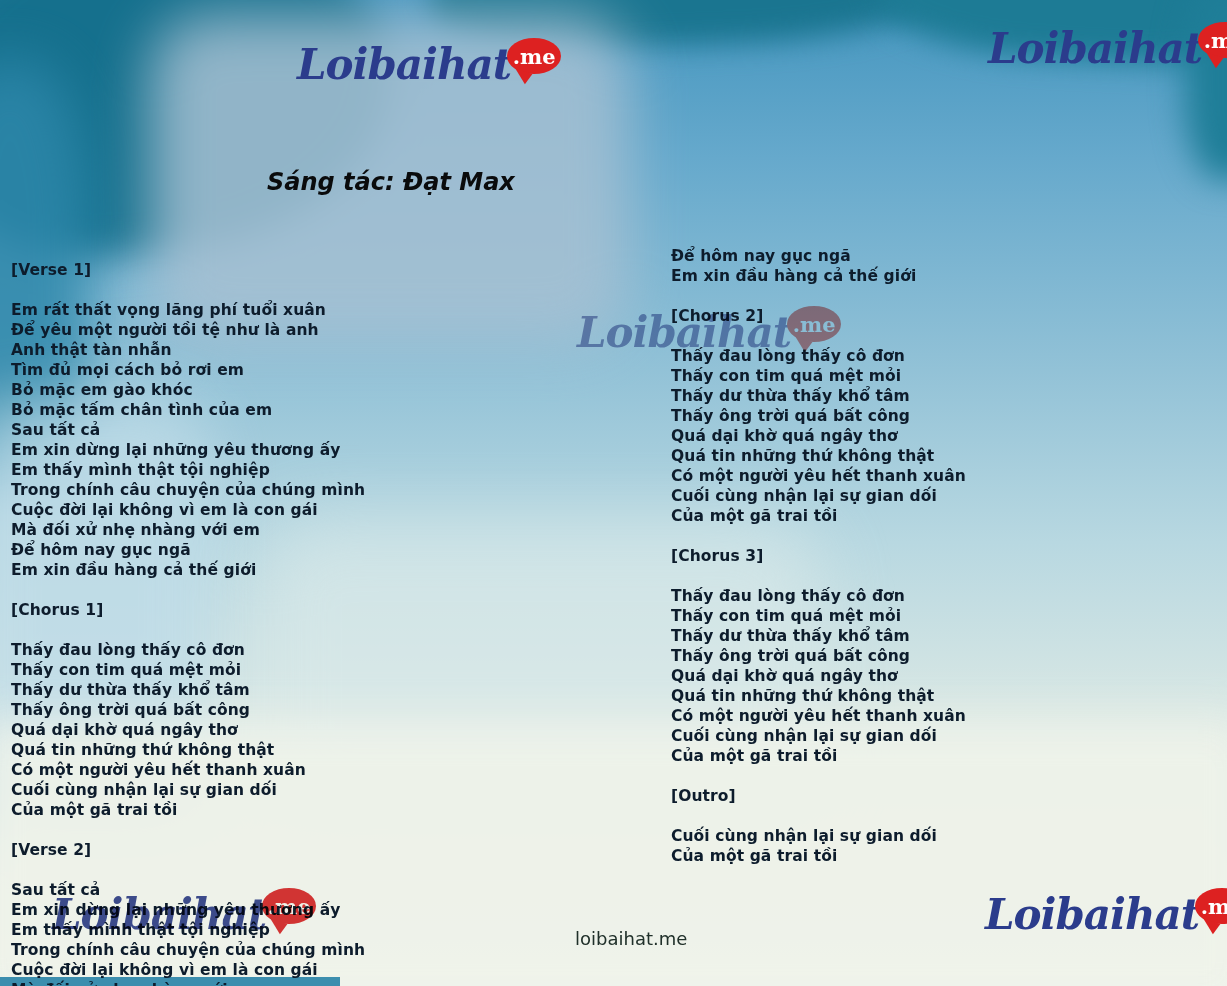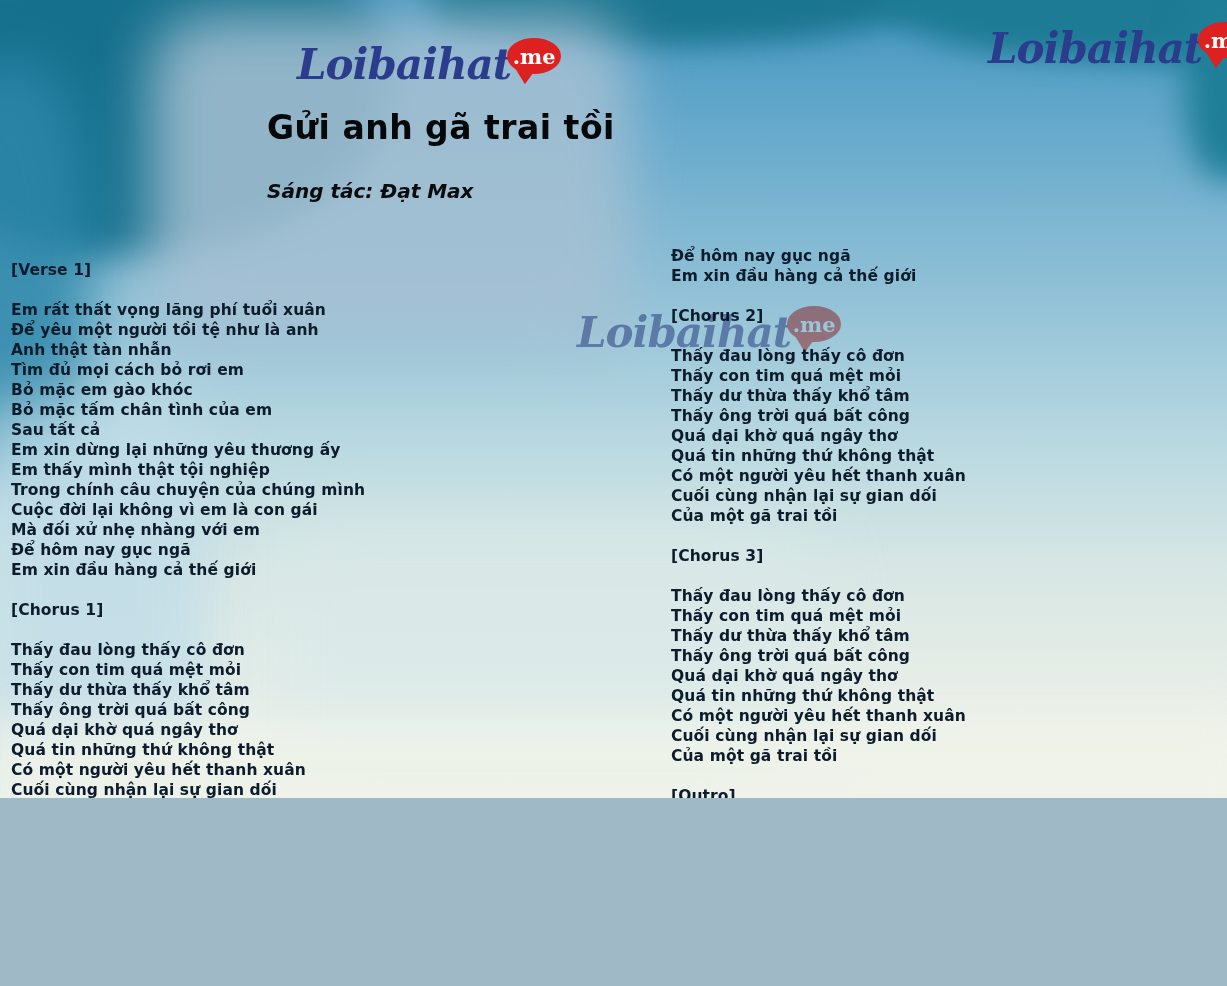--- a/index.html
+++ b/index.html
@@ -1,17 +1,17 @@
 <!DOCTYPE html>
 <html><head>
 <meta charset="utf-8">
 <style>
   html,body{margin:0;padding:0;background:#9fb9c6;}
   .canvas{
-    position:relative;width:1227px;height:798px;overflow:hidden;
+    position:relative;width:1227px;height:986px;overflow:hidden;
     font-family:"DejaVu Sans",sans-serif;
     background:linear-gradient(180deg,#4596bf 0%,#66a9cc 16%,#8fc0d6 36%,#b8d8e1 55%,#d8e7e4 72%,#e9efe8 88%,#f1f4ec 100%);
   }
   
   .wash{position:absolute;pointer-events:none;}
   .w-topleft{left:-70px;top:-80px;width:460px;height:330px;background:#15708d;border-radius:45% 55% 50% 40%;filter:blur(18px);transform:rotate(-7deg);}
   .w-topmid{left:430px;top:-55px;width:500px;height:100px;background:#1a7590;border-radius:40%;filter:blur(14px);transform:rotate(-2deg);}
   .w-topright{left:880px;top:-70px;width:430px;height:130px;background:#1d7b95;border-radius:40%;filter:blur(14px);transform:rotate(3deg);}
   .w-rightedge{left:1185px;top:-20px;width:90px;height:200px;background:#1f7e98;border-radius:40%;filter:blur(16px);}
   .w-leftstrip{left:-70px;top:60px;width:160px;height:420px;background:#2d87aa;border-radius:40%;filter:blur(26px);opacity:.85;}
@@ -29,25 +29,25 @@
   .logo--lg .logo-script{font-size:42px;}
   .logo--lg .logo-bubble{width:54px;height:36px;margin-left:-4px;margin-top:-2px;}
   .logo--lg .me{font-size:21px;}
   .logo--topcenter{left:297px;top:40px;}
   .logo--topright{left:988px;top:24px;}
   .logo--midmark{left:577px;top:308px;opacity:.5;mix-blend-mode:multiply;}
   .logo--bottomleft{left:52px;top:890px;opacity:.9;mix-blend-mode:multiply;}
   .logo--bottomright{left:985px;top:890px;}
   
   .page-title{position:absolute;left:267px;top:108px;z-index:2;font-size:33px;font-weight:bold;color:#060708;letter-spacing:.5px;}
-  .page-composer{position:absolute;left:267px;top:168px;z-index:2;font-size:20px;font-weight:bold;font-style:italic;color:#0a0b0c;margin-top:11px;}
+  .page-composer{position:absolute;left:267px;top:168px;z-index:2;font-size:24px;font-weight:bold;font-style:italic;color:#0a0b0c;}
   .lyrics-col{position:absolute;z-index:2;white-space:pre-line;font-size:15.5px;font-weight:bold;line-height:20px;color:#0d1c2c;letter-spacing:.1px;}
   .lyrics-col--left{left:11px;top:246px;width:480px;margin-top:14px;}
   .lyrics-col--right{left:671px;top:246px;width:480px;}
-  .footer-url{position:absolute;left:575px;top:898px;z-index:2;font-size:18px;color:#20302a;}
+  .footer-url{position:absolute;left:575px;top:928px;z-index:2;font-size:18px;color:#20302a;}
 </style>
 </head>
 <body>
 
 <div class="canvas">
 
   <div class="wash w-topleft"></div>
   <div class="wash w-topmid"></div>
   <div class="wash w-topright"></div>
   <div class="wash w-rightedge"></div>
@@ -65,21 +65,20 @@
       </span>
   </div>
 
   <div class="logo logo--lg logo--topright">
     <span class="logo-script">Loibaihat</span><span class="logo-bubble">
         <span class="me">.me</span>
         <span class="bubble-tail"></span>
       </span>
   </div>
 
-  <div class="page-title">Gửi anh gã trai tồi</div>
   <div class="page-composer">Sáng tác: Đạt Max</div>
 
   <div class="lyrics-col lyrics-col--left">[Verse 1]
 
 Em rất thất vọng lãng phí tuổi xuân
 Để yêu một người tồi tệ như là anh
 Anh thật tàn nhẫn
 Tìm đủ mọi cách bỏ rơi em
 Bỏ mặc em gào khóc
 Bỏ mặc tấm chân tình của em

